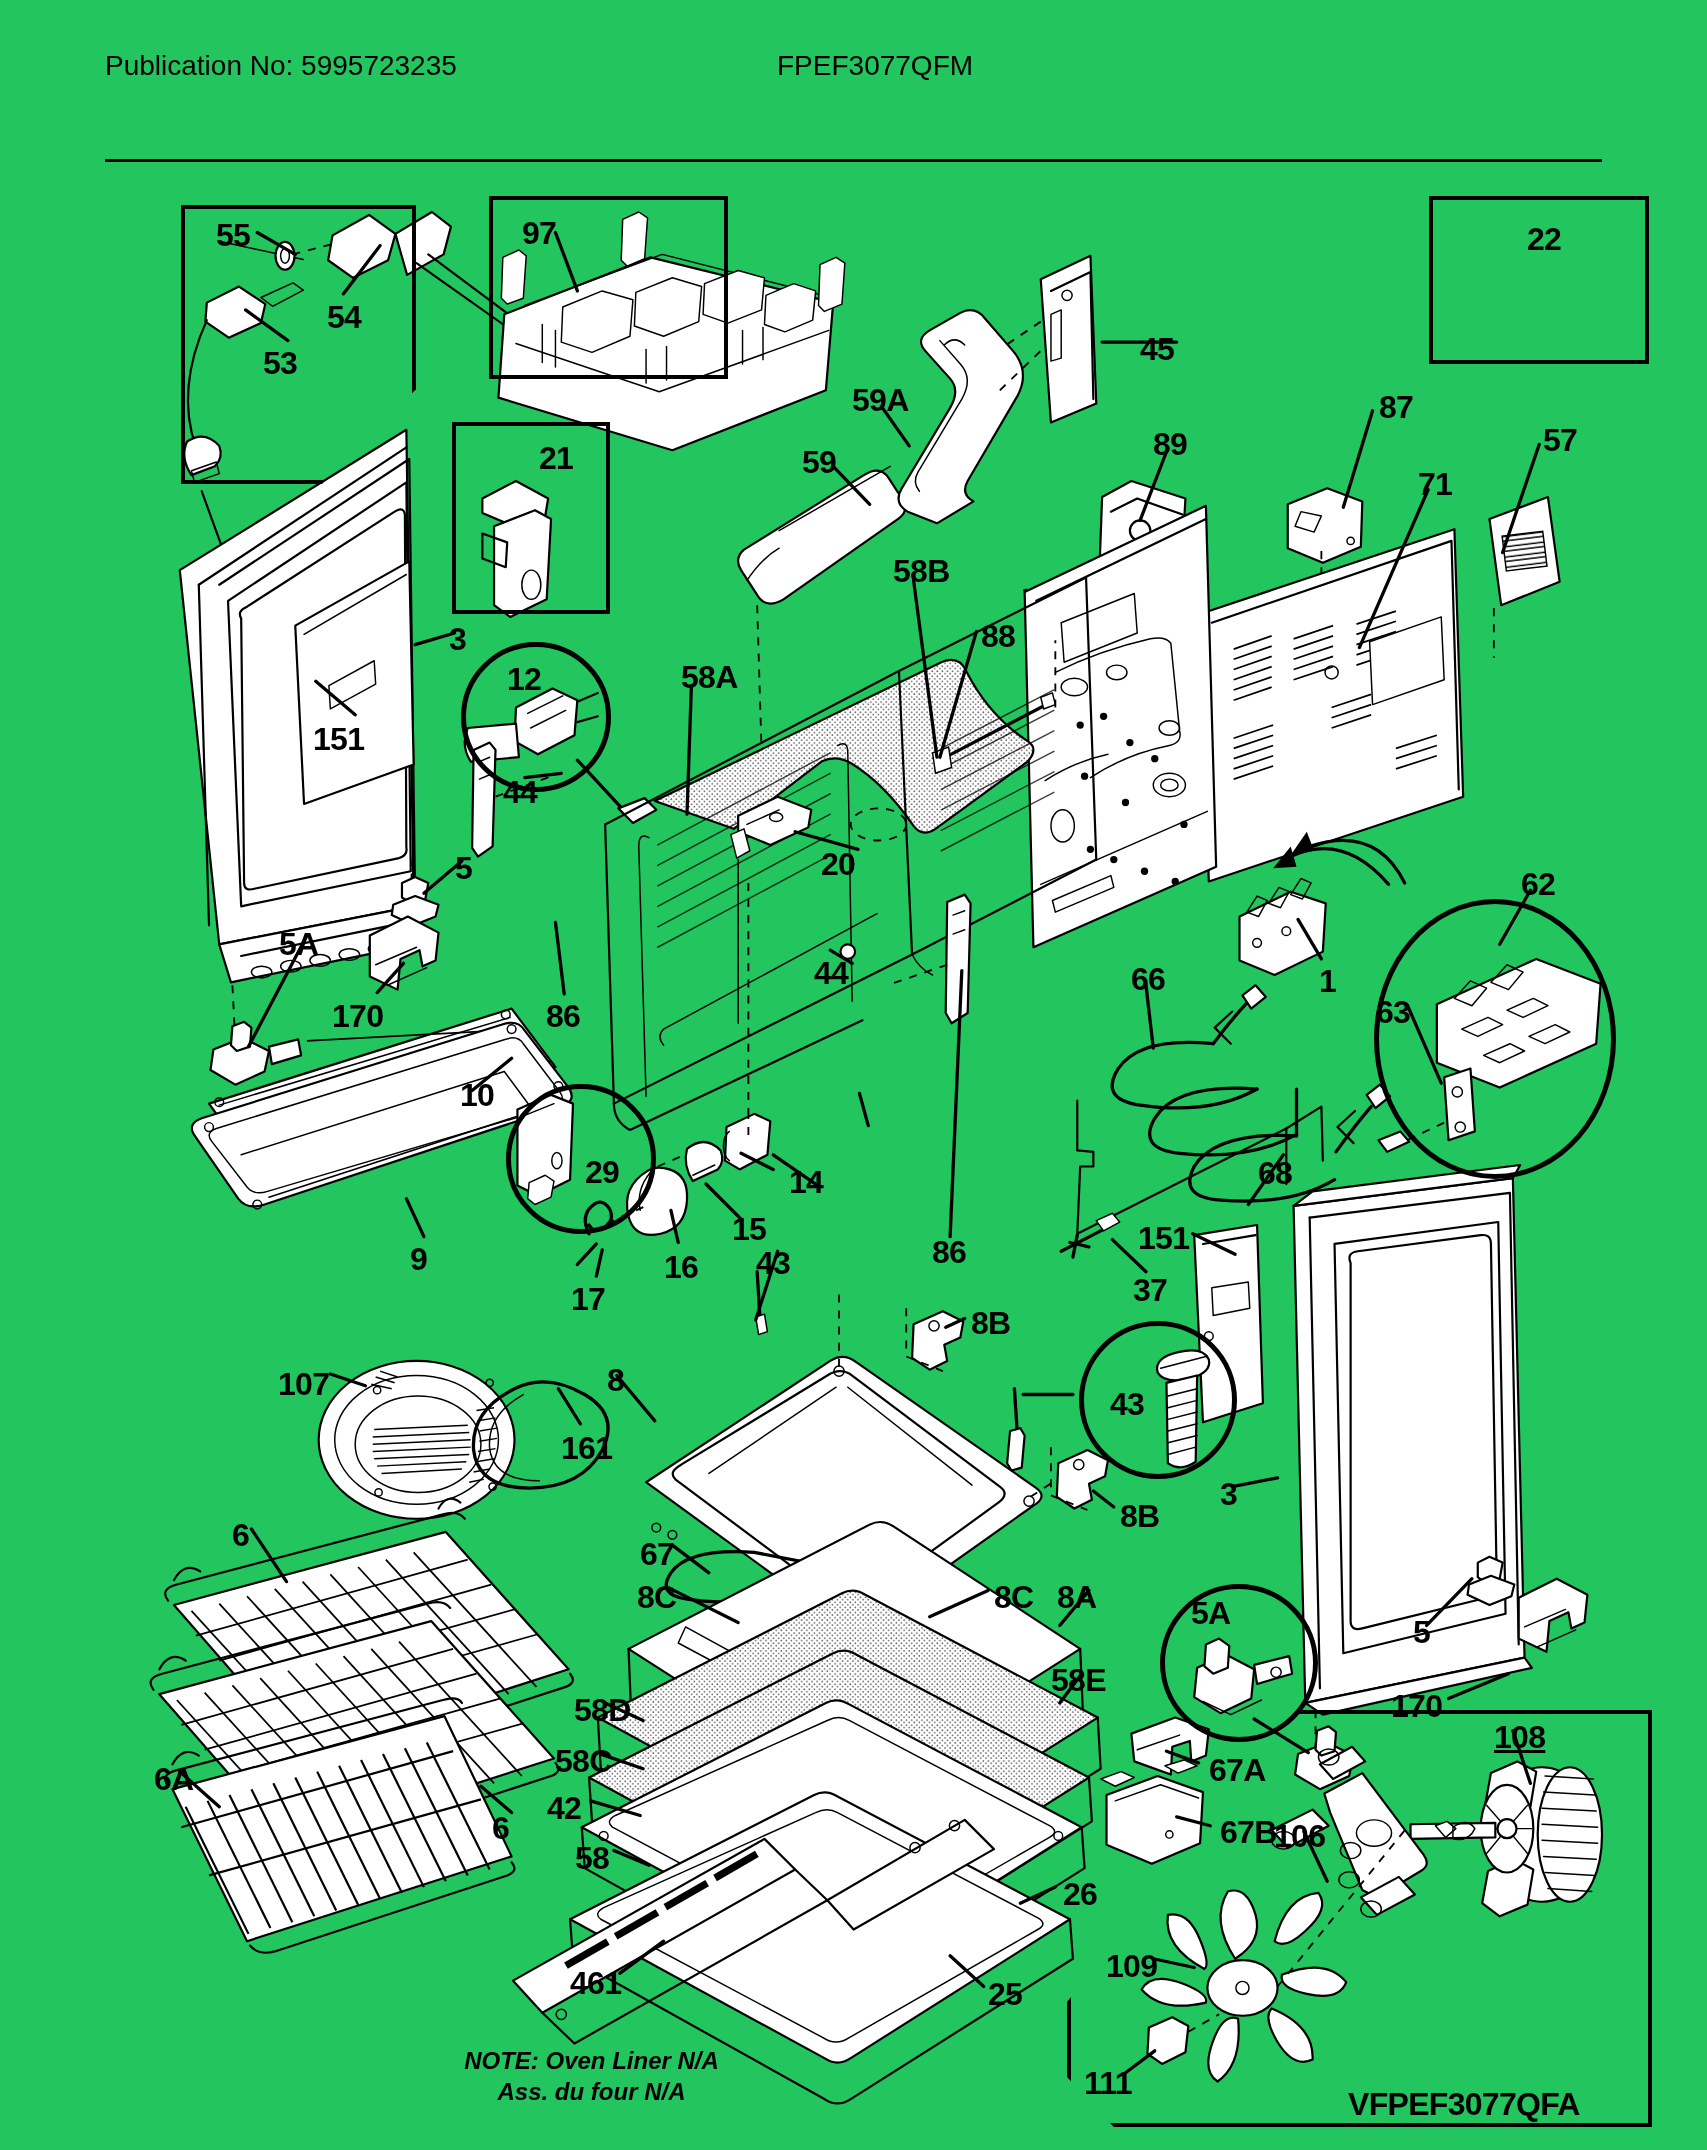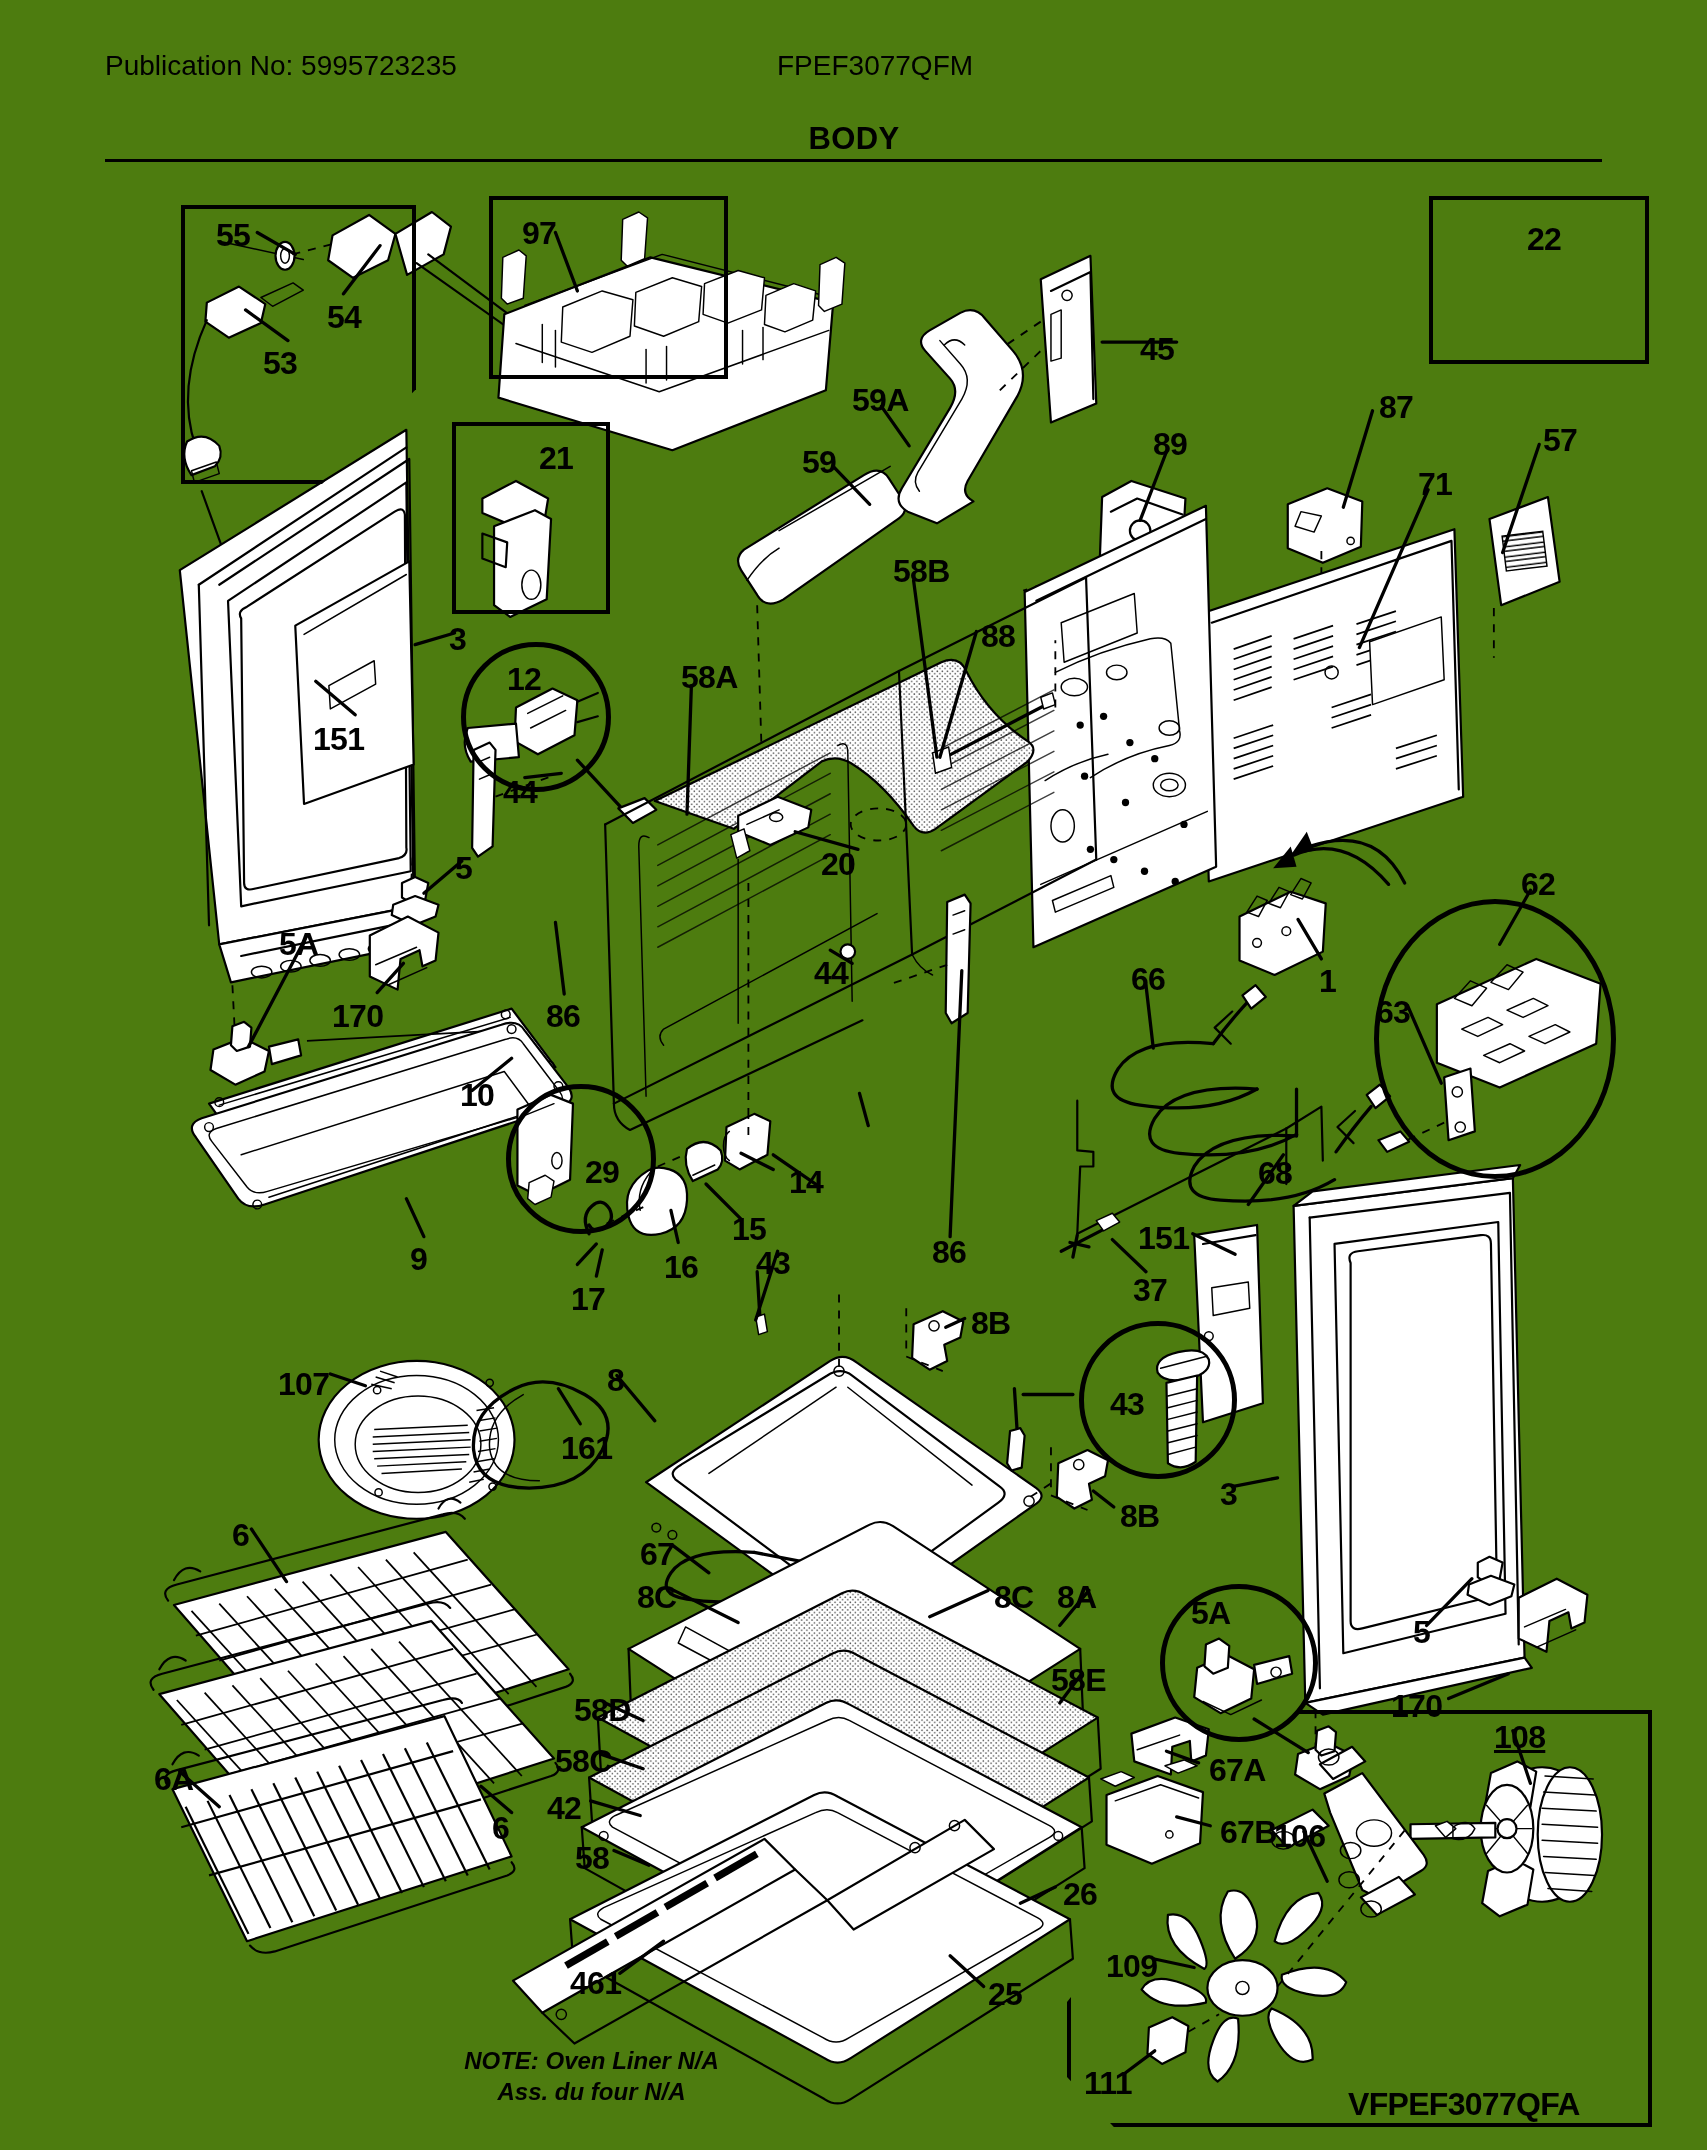--- a/index.html
+++ b/index.html
@@ -5,21 +5,21 @@
 <style>
   html,body{margin:0;padding:0;background:#ffffff;}
   body{
     font-family:"Liberation Sans", sans-serif;
     color:#000;
   }
   #sheet{
     position:relative;
     width:1708px;
     height:2151px;
-    background:#4d7c0f;
+    background:#22c55e;
     overflow:hidden;
   }
   
   .hdr{position:absolute;font-size:28px;font-weight:400;white-space:nowrap;}
   #pub-no{left:105px;top:50px;}
   #model-no{left:777px;top:50px;}
   #sheet-title{left:0;top:121px;width:1708px;text-align:center;font-size:31px;font-weight:700;letter-spacing:0.4px;}
   #rule{position:absolute;left:105px;top:159px;width:1497px;height:2.9px;background:#000;}
   
   .lbl{
@@ -49,21 +49,20 @@
   .fillspk{fill:url(#speckle);stroke:#000;stroke-width:3;stroke-linejoin:round;}
   .leadline{fill:none;stroke:#000;stroke-width:4.5;stroke-linecap:round;}
 </style>
 </head>
 <body>
 
 <div id="sheet">
 
   <div class="hdr" id="pub-no">Publication No: 5995723235</div>
   <div class="hdr" id="model-no">FPEF3077QFM</div>
-  <div class="hdr" id="sheet-title">BODY</div>
   <div id="rule"></div>
 
   <svg id="art" viewBox="0 0 2337 2943">
     <defs>
       <pattern id="speckle" width="7" height="7" patternUnits="userSpaceOnUse">
         <rect width="7" height="7" fill="#fff"></rect>
         <circle cx="1.5" cy="1.5" r="1.1" fill="#555"></circle>
         <circle cx="5" cy="4.6" r="1.1" fill="#555"></circle>
       </pattern>
       <pattern id="hatch" width="9" height="9" patternUnits="userSpaceOnUse" patternTransform="rotate(35)">

